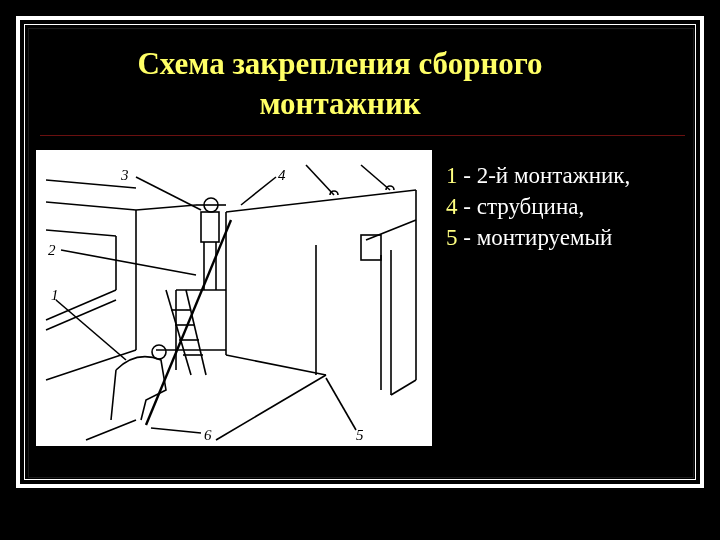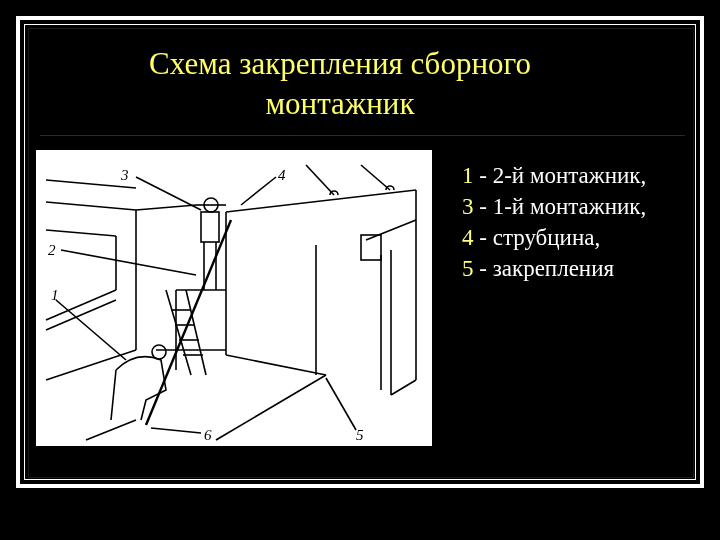--- a/index.html
+++ b/index.html
@@ -1,25 +1,25 @@
 <!DOCTYPE html>
 <html><head>
 <meta charset="utf-8">
 <style>
   html,body{margin:0;padding:0;background:#000;}
   body{width:720px;height:540px;position:relative;overflow:hidden;font-family:"Liberation Serif","DejaVu Serif",serif;}
   .frame-outer{position:absolute;left:16px;top:16px;width:680px;height:464px;border:4px solid #fff;}
   .frame-inner{position:absolute;left:24px;top:24px;width:670px;height:454px;border:1px solid #fff;}
   .frame-inner2{position:absolute;left:28px;top:28px;width:664px;height:448px;border:1px solid #1a1a1a;}
   .title{position:absolute;left:40px;top:44px;width:600px;text-align:center;color:#ffff66;font-size:31px;line-height:40px;}
-  .title .l1{display:block;padding-left:0px;}
+  .title .l1{display:block;padding-left:0px;font-weight:bold;}
   .rule{position:absolute;left:40px;top:135px;width:645px;height:1px;background:#6a1010;}
   .figure{position:absolute;left:36px;top:150px;width:396px;height:296px;background:#fff;}
   .legend{position:absolute;left:446px;top:160px;width:250px;color:#fff;font-size:23px;line-height:31px;}
-  .legend .item{white-space:nowrap;margin-left:16px;}
+  .legend .item{white-space:nowrap;}
   .legend .num{color:#ffff80;}
   .legend .gap{height:12px;}
 </style>
 </head>
 <body>
 
 <div class="frame-outer"></div>
 <div class="frame-inner"></div>
 <div class="frame-inner2"></div>
 
@@ -98,17 +98,16 @@
       <text x="12" y="105">2</text>
       <text x="15" y="150">1</text>
       <text x="320" y="290">5</text>
       <text x="168" y="290">6</text>
     </g>
   </svg>
 </div>
 
 <div class="legend">
   <div class="item"><span class="num">1</span><span> - </span><span>2-й монтажник,</span></div>
-  <div class="item"><span class="num">3</span><span> - </span><span>1-й монтажник,</span></div>
   <div class="item"><span class="num">4</span><span> - </span><span>струбцина,</span></div>
-  <div class="item"><span class="num">5</span><span> - </span><span>закрепления</span></div>
+  <div class="item"><span class="num">5</span><span> - </span><span>монтируемый</span></div>
   <div class="gap"></div>
 </div>
 
 </body></html>

